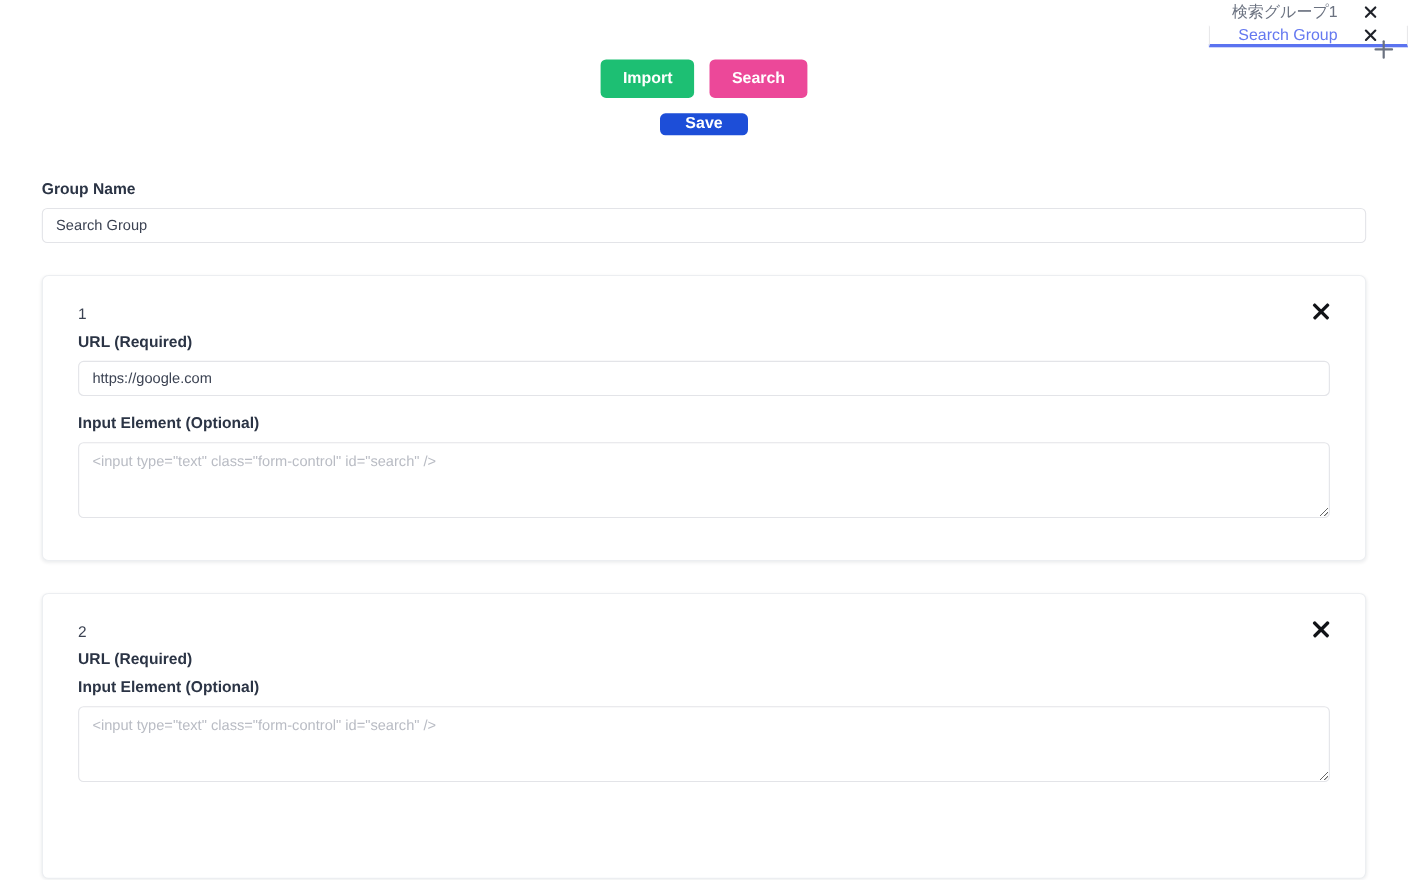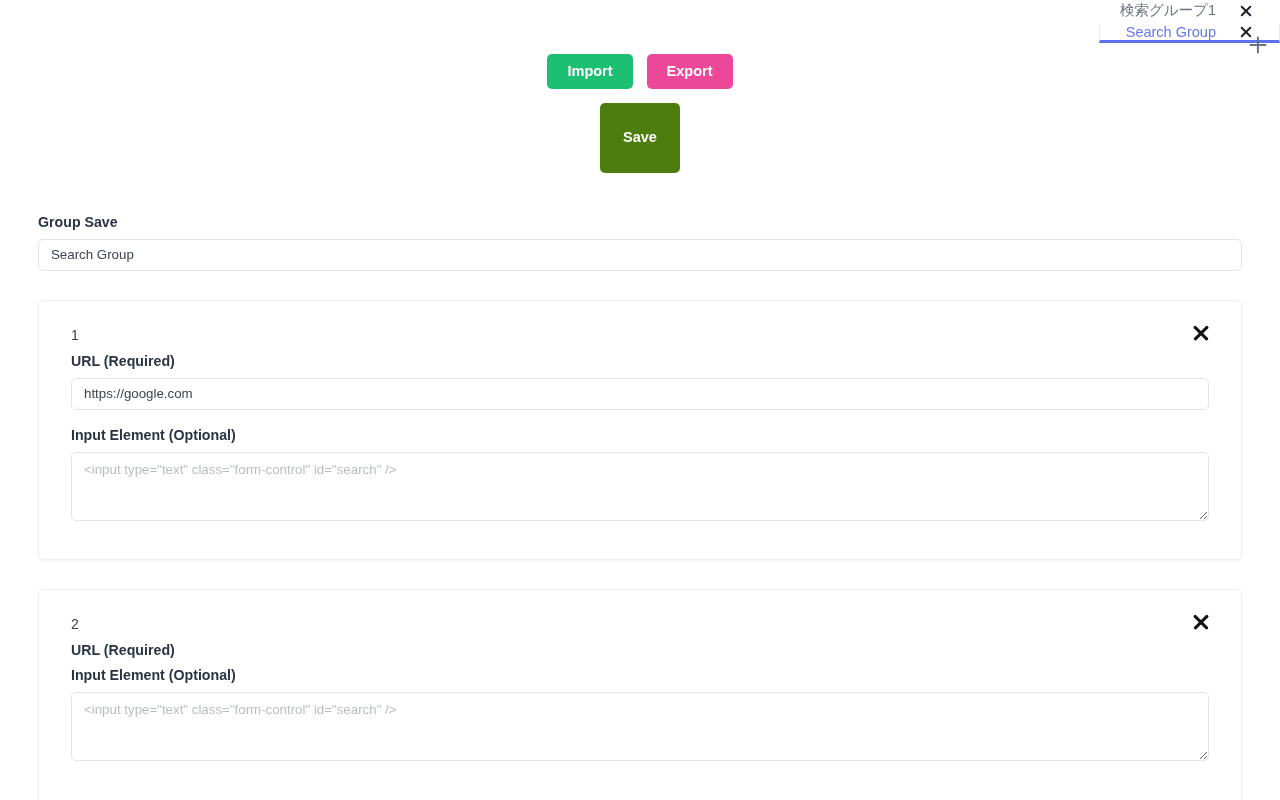--- a/index.html
+++ b/index.html
@@ -100,21 +100,21 @@
     color: #ffffff;
     font-size: 14.5px;
     font-weight: bold;
     font-family: "Liberation Sans", sans-serif;
     padding: 9px 20px;
     cursor: pointer;
     line-height: 1.2;
   }
   .btn-import { background: #1dbf73; }
   .btn-export { background: #ec4899; }
-  .btn-save   { background: #4d7c0f; padding: 26px 23px; }
+  .btn-save   { background: #1d4ed8; padding: 1px 23px; }
 
   
   .content {
     padding: 0 38px;
     margin-top: 41px;
   }
   .field-label {
     font-size: 14.2px;
     font-weight: bold;
     color: #2b3445;
@@ -202,31 +202,31 @@
   <div class="tab active">
     <span class="tab-label">Search Group</span>
     <span class="tab-close"></span>
   </div>
 
   <div class="tab-add"></div>
 </div>
 
 <div class="actions-row">
   <button class="btn btn-import">Import</button>
-  <button class="btn btn-export">Export</button>
+  <button class="btn btn-export">Search</button>
 </div>
 
 <div class="actions-row second">
   <button class="btn btn-save">Save</button>
 </div>
 
 <div class="content">
 
   <div>
-    <div class="field-label">Group Save</div>
+    <div class="field-label">Group Name</div>
     <input class="text-input" type="text" value="Search Group" style="">
   </div>
 
   <div class="card">
     <div class="card-index">1</div>
     <div class="card-close"></div>
 
     <div class="field-label">URL (Required)</div>
     <input class="text-input card-url-input" type="text" value="https://google.com" style="">
 

